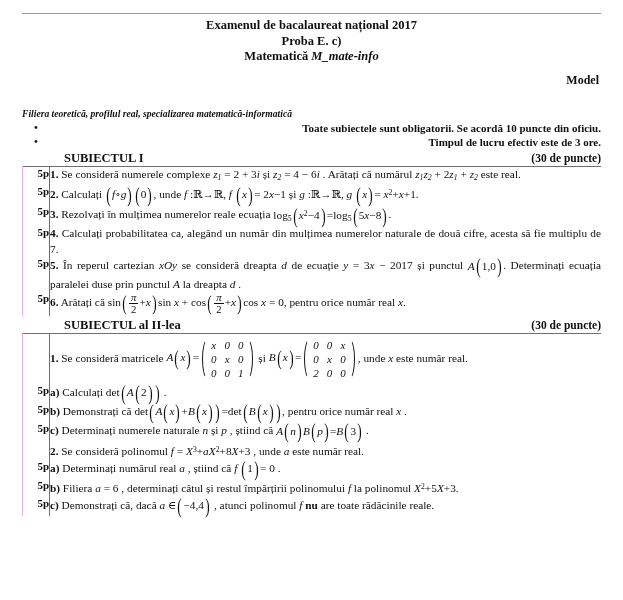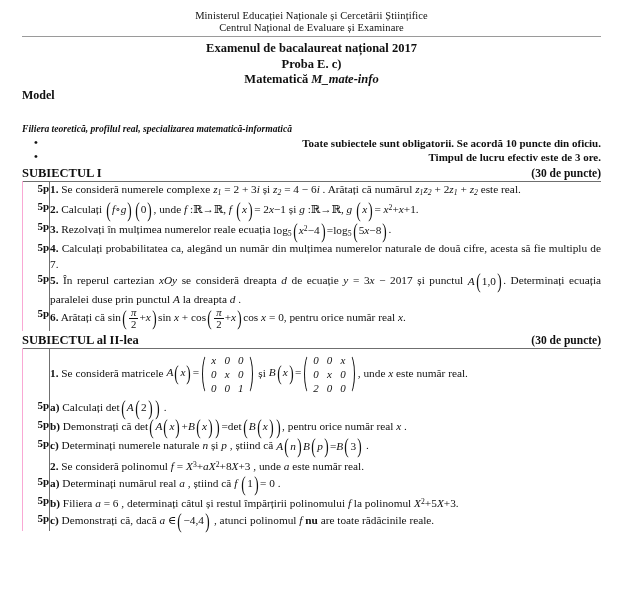--- a/index.html
+++ b/index.html
@@ -42,24 +42,24 @@
     font-size: 12.5px;
     line-height: 15.5px;
   }
   .title-block .sub {
     font-size: 12.5px;
   }
   .title-block .mate {
     font-style: italic;
   }
   .model {
-    text-align: left;
+    text-align: right;
     font-weight: bold;
     font-size: 12px;
-    margin-top: 0;
+    margin-top: 8px;
     padding-right: 2px;
   }
 
   .filiera {
     font-style: italic;
     font-weight: bold;
     font-size: 9.6px;
     line-height: 11px;
     margin-top: 20px;
   }
@@ -87,20 +87,21 @@
 
   
   .subject-head {
     display: flex;
     justify-content: space-between;
     align-items: baseline;
     font-weight: bold;
     font-size: 12.5px;
     margin-top: 2px;
     line-height: 15px;
+    margin-left: 42px;
   }
   .subject-head .pts { font-size: 11.5px; }
 
   
   table.problems {
     width: 100%;
     border-collapse: collapse;
     margin-top: 0;
     border-top: 1px solid #6f6f6f;
   }
@@ -200,24 +201,20 @@
     font-size: 11px;
     line-height: 14px;
   }
   .matrix-row td.body-cell { padding-top: 4px; padding-bottom: 4px; }
 </style>
 </head>
 <body>
 
 <div class="page">
 
-  <div class="ministry">
-    <div>Ministerul Educației Naționale și Cercetării Științifice</div>
-    <div>Centrul Național de Evaluare și Examinare</div>
-  </div>
   <hr class="hrule-top">
 
   <div class="title-block">
     <div>Examenul de bacalaureat național 2017</div>
     <div class="sub">Proba E. c)</div>
     <div class="sub"><span>Matematică </span><span class="mate">M_mate-info</span></div>
   </div>
 
   <div class="model">Model</div>
 

